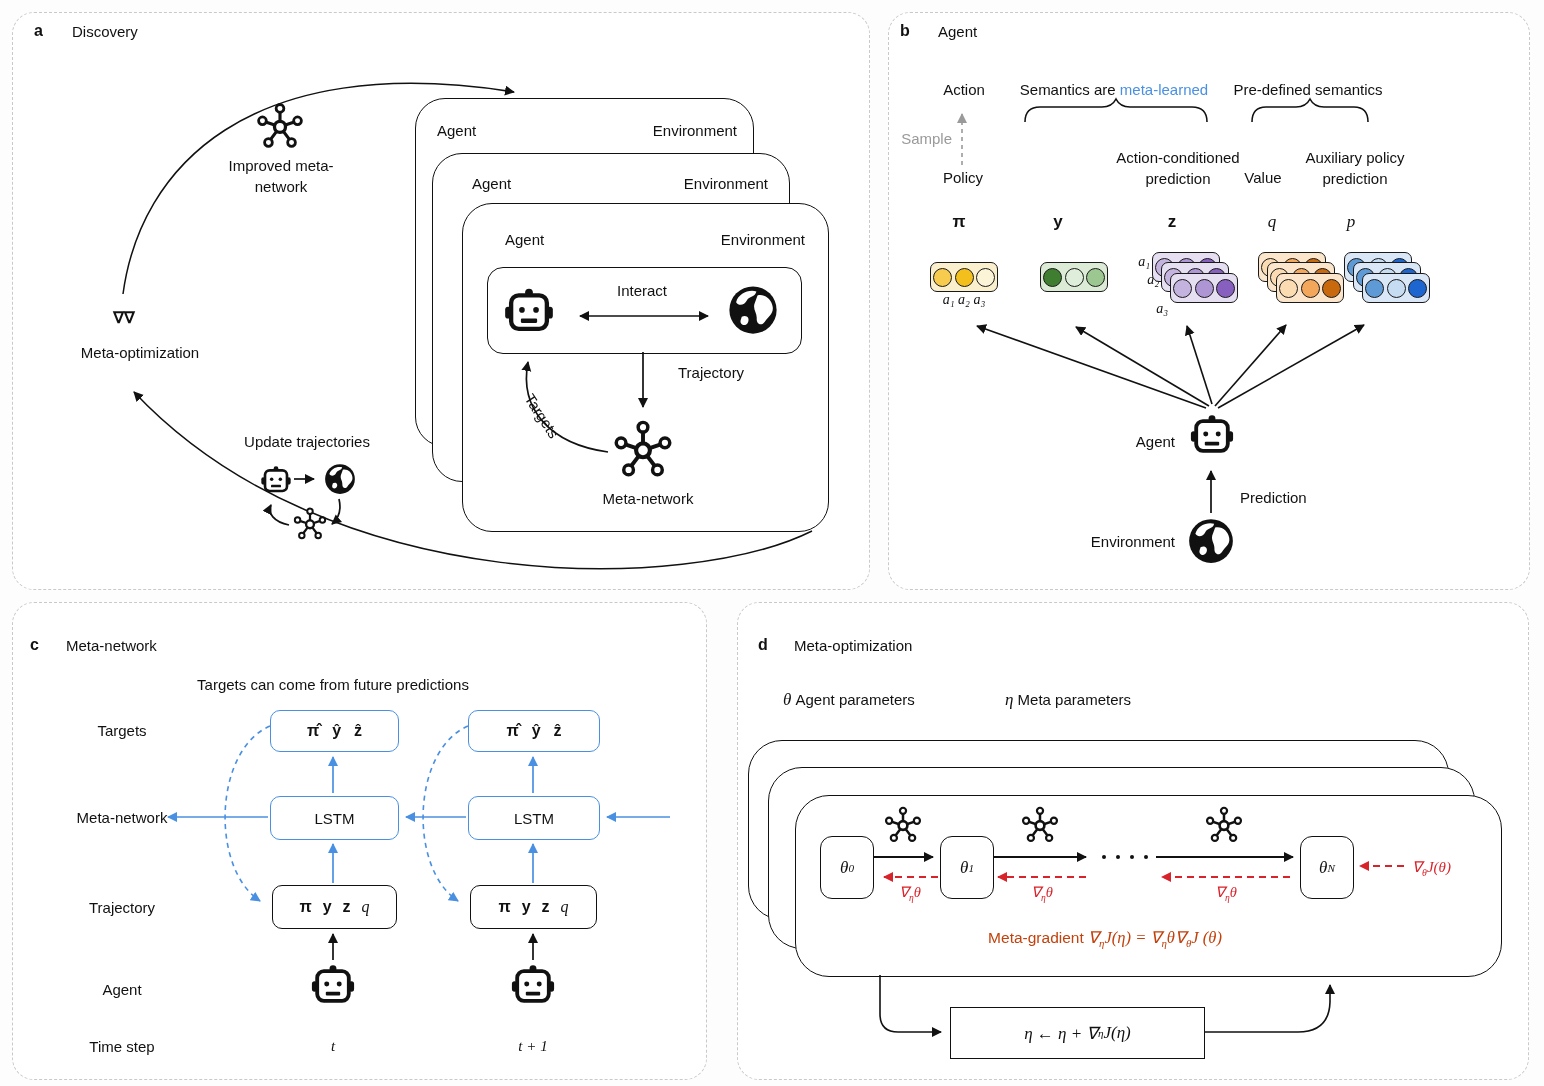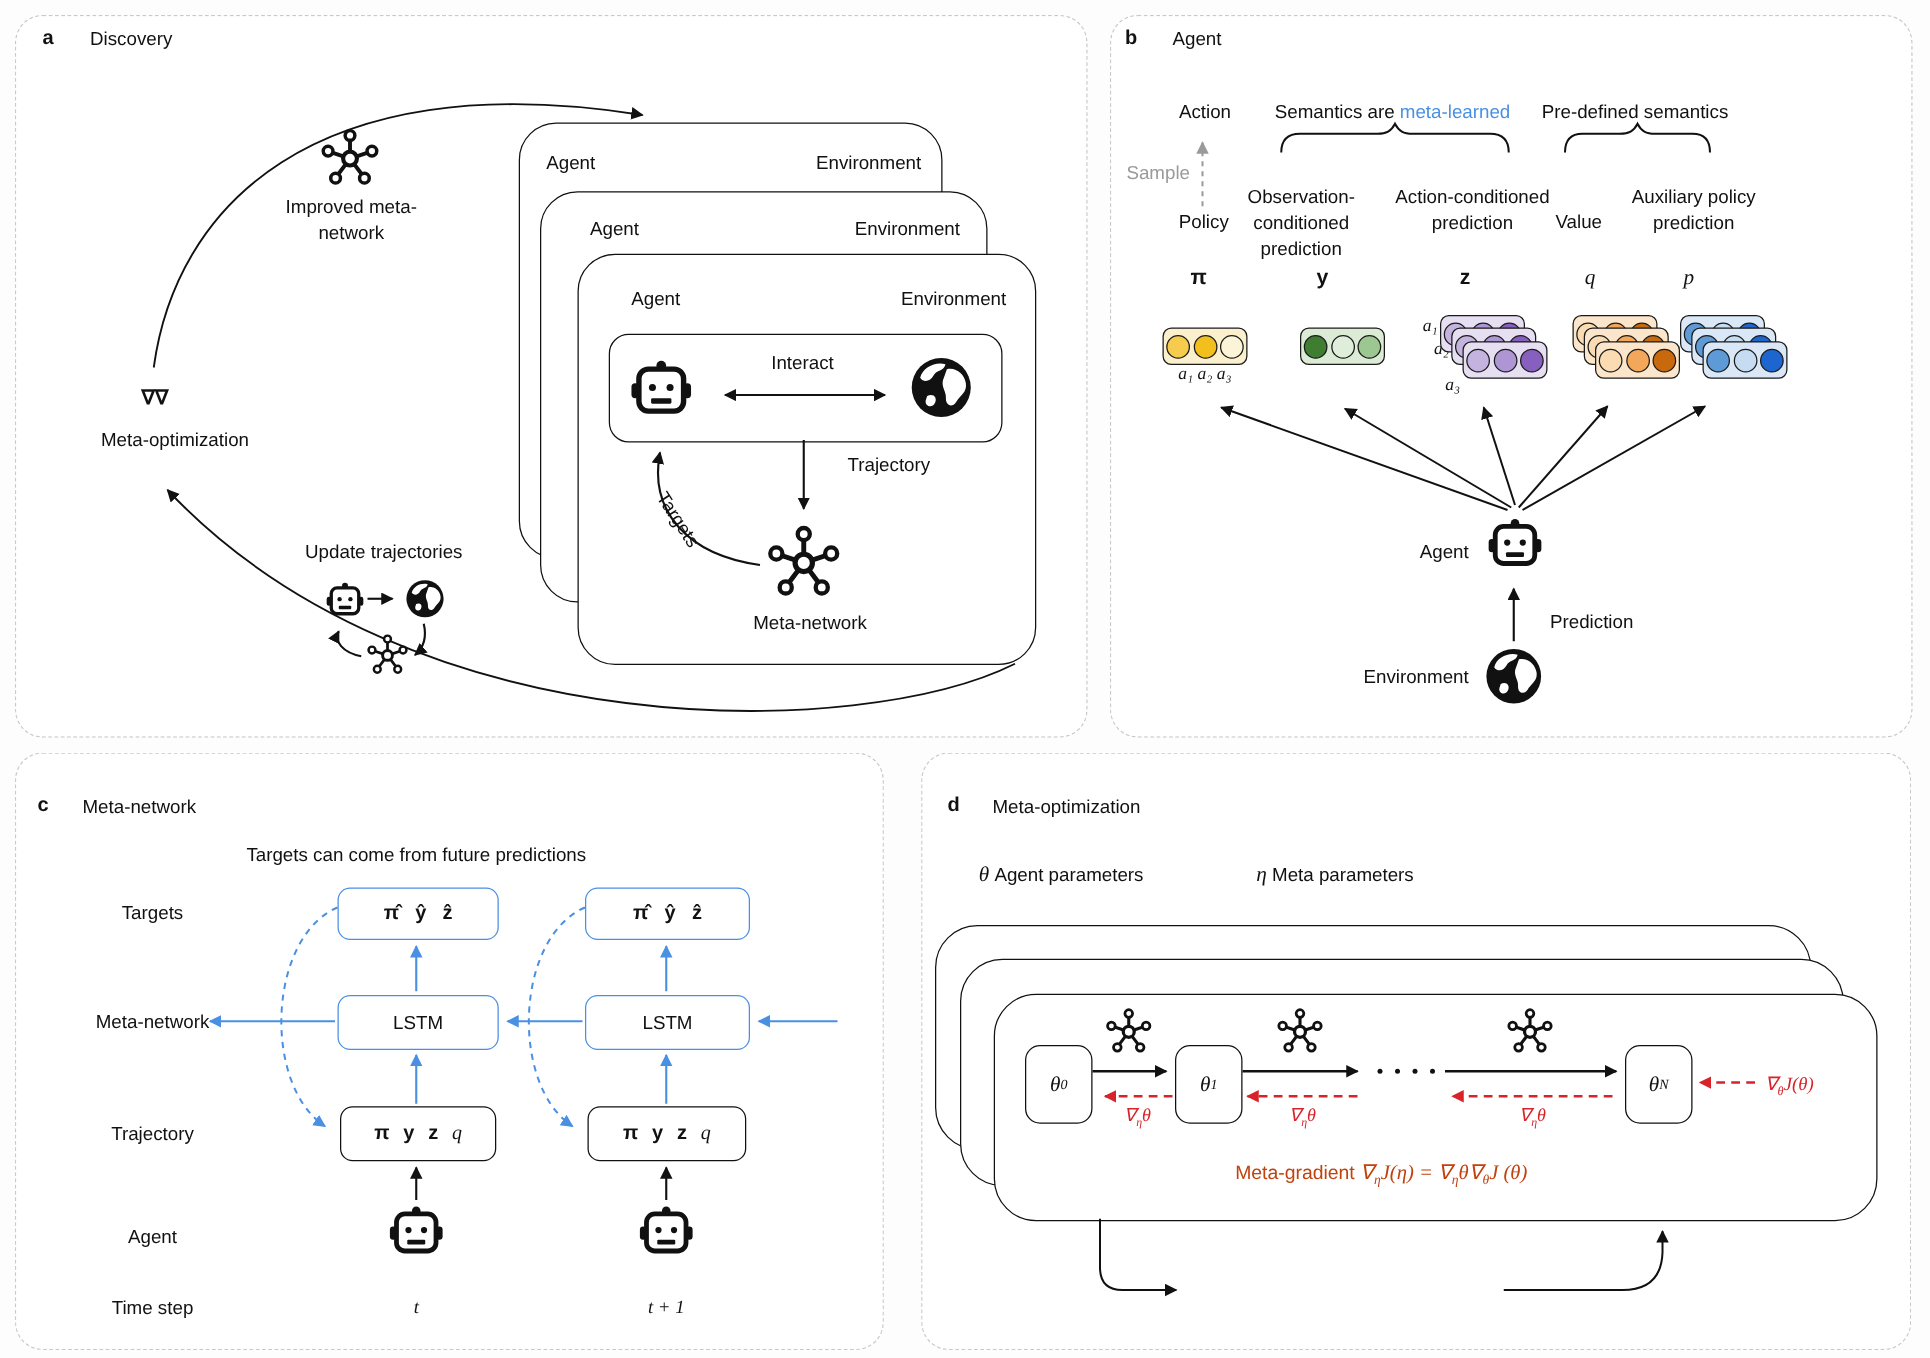--- a/index.html
+++ b/index.html
@@ -224,21 +224,20 @@
 
 <div class="plt" style="left:900px;top:22px">b</div>
 <div class="lbl" style="left:938px;top:23px">Agent</div>
 
 <div class="lbl ctr" style="left:964px;top:81px">Action</div>
 <div class="lbl rgt gray" style="left:952px;top:130px">Sample</div>
 <div class="lbl ctr" style="left:1114px;top:81px"><span>Semantics are </span><span class="blue">meta-learned</span></div>
 <div class="lbl ctr" style="left:1308px;top:81px">Pre-defined semantics</div>
 
 <div class="lbl ctr" style="left:963px;top:169px">Policy</div>
-<div class="lbl wrap" style="left:980px;top:147px;width:122px">Observation-conditioned prediction</div>
 <div class="lbl wrap" style="left:1100px;top:147px;width:156px">Action-conditioned prediction</div>
 <div class="lbl ctr" style="left:1263px;top:169px">Value</div>
 <div class="lbl wrap" style="left:1294px;top:147px;width:122px">Auxiliary policy prediction</div>
 
 <div class="lbl ctr b" style="left:959px;top:212px;font-size:17px">π</div>
 <div class="lbl ctr b" style="left:1058px;top:212px;font-size:17px">y</div>
 <div class="lbl ctr b" style="left:1172px;top:212px;font-size:17px">z</div>
 <div class="lbl ctr mathit" style="left:1272px;top:212px;font-size:17px">q</div>
 <div class="lbl ctr mathit" style="left:1351px;top:212px;font-size:17px">p</div>
 
@@ -405,14 +404,19 @@
 
 <div class="gradlbl" style="left:910px;top:884px;transform:translateX(-50%)"><span>∇</span><sub>η</sub><span>θ</span></div>
 <div class="gradlbl" style="left:1042px;top:884px;transform:translateX(-50%)"><span>∇</span><sub>η</sub><span>θ</span></div>
 <div class="gradlbl" style="left:1226px;top:884px;transform:translateX(-50%)"><span>∇</span><sub>η</sub><span>θ</span></div>
 <div class="gradlbl" style="left:1412px;top:858px;font-size:15px"><span>∇</span><sub>θ</sub><span>J(θ)</span></div>
 
 <div class="lbl ctr red" style="left:1105px;top:928px;font-size:15.5px">
   <span>Meta-gradient </span><span class="mathit" style="font-size:16.5px"><span>∇</span><sub>η</sub><span>J(η) = ∇</span><sub>η</sub><span>θ∇</span><sub>θ</sub><span>J (θ)</span></span>
 </div>
 
+<div class="etaeq" style="left:950px;top:1007px;width:253px;height:50px">
+  <span>η ← η + ∇</span>
+      <sub>η</sub>
+      <span>J(η)</span>
+</div>
 
 </div>
 
 </body></html>

